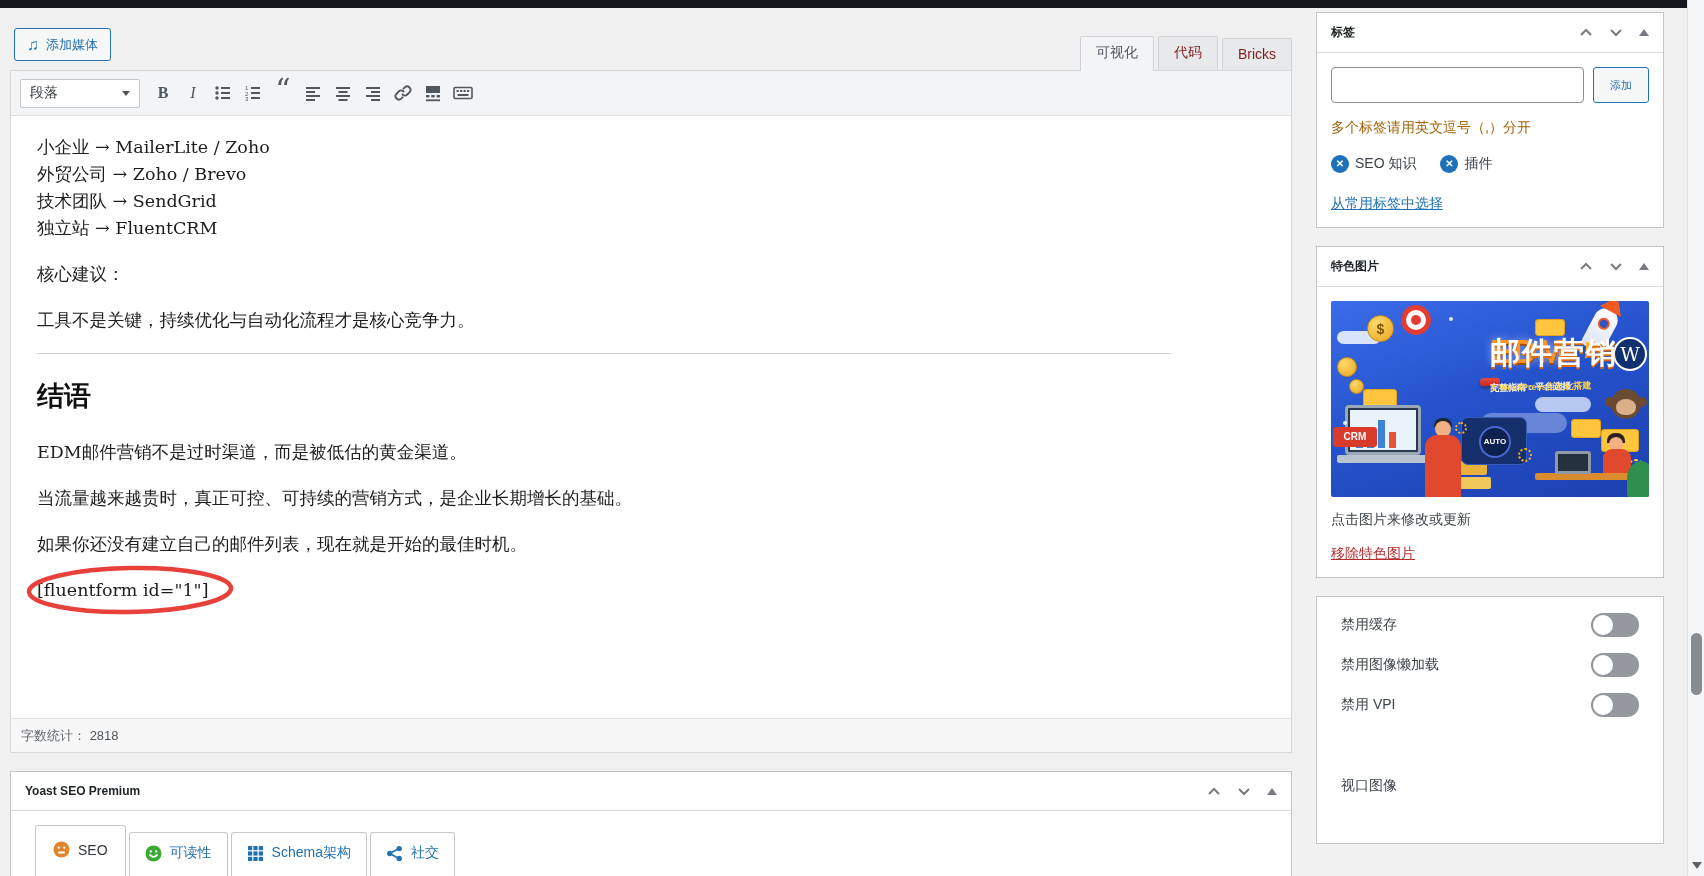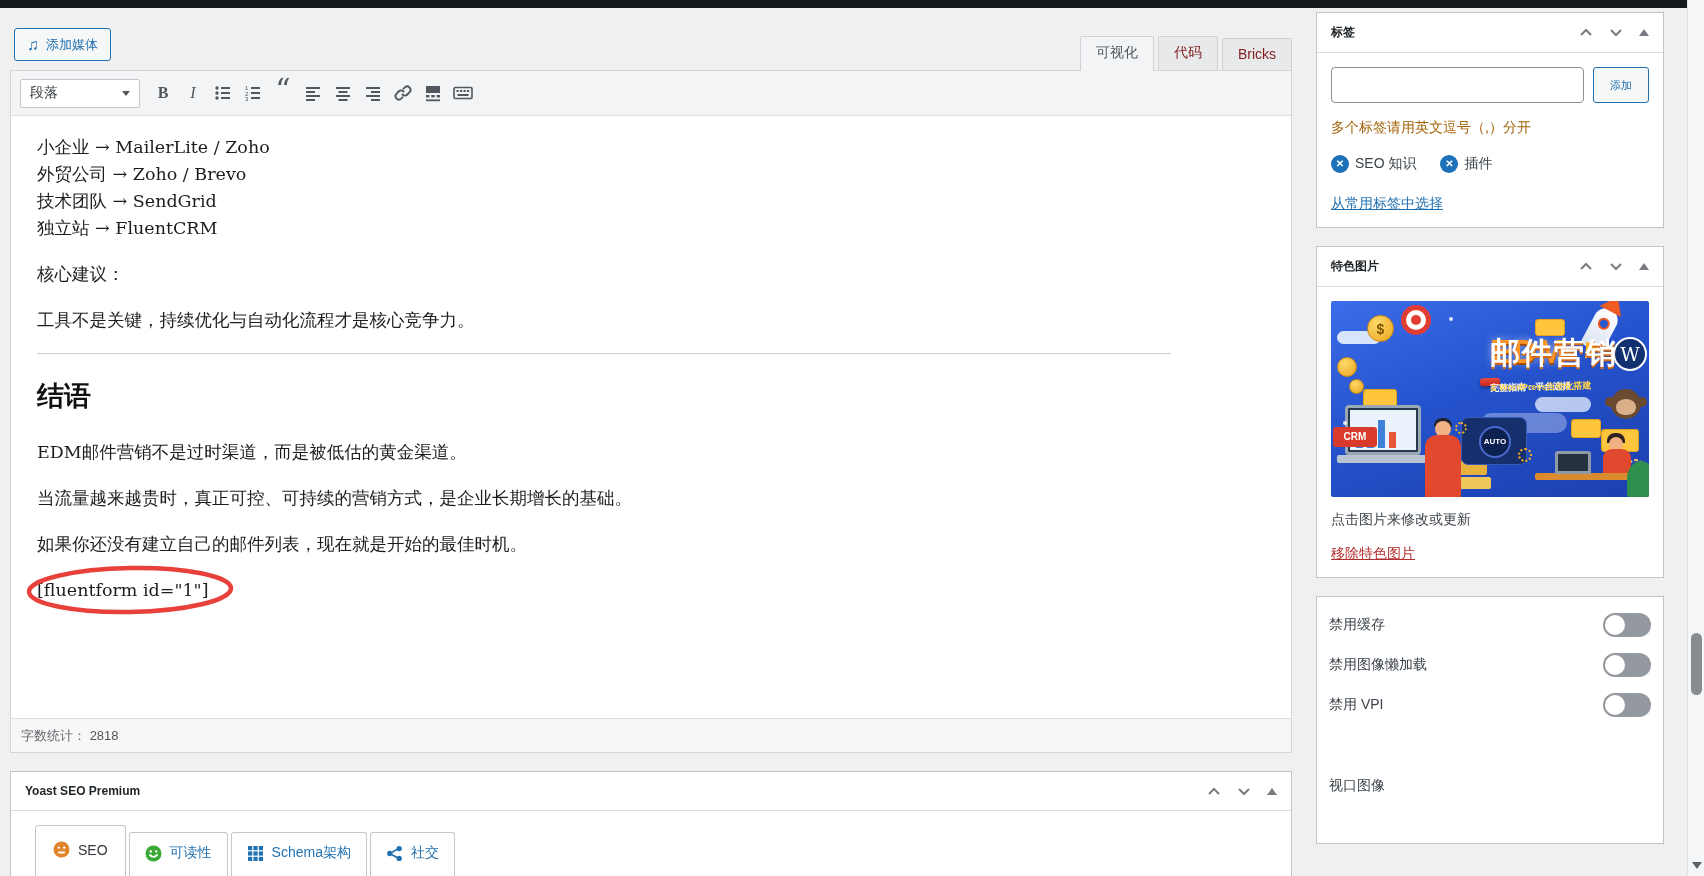--- a/index.html
+++ b/index.html
@@ -123,21 +123,21 @@
   .desk { right:4px; top:172px; width:110px; height:7px; background:#d98b2e; border-radius:2px; }
   .laptop2 { right:58px; top:150px; width:36px; height:23px; background:#8f9aa6; border-radius:3px 3px 0 0; }
   .laptop2::after { content:""; position:absolute; left:3px; top:3px; right:3px; bottom:3px; background:#25313f; }
   .person2-head { right:26px; top:136px; width:14px; height:14px; border-radius:50%; background:#f1b183; }
   .person2-hair { right:24px; top:132px; width:18px; height:10px; border-radius:8px 8px 0 0; background:#2c2320; }
   .person2-body { right:18px; top:148px; width:28px; height:24px; border-radius:9px 9px 0 0; background:#e0492e; }
   .plant { right:-6px; top:160px; width:28px; height:36px; background:#2f8f4e; border-radius:50% 50% 10% 10%; }
   .spark { width:4px; height:4px; border-radius:50%; background:rgba(255,255,255,.85); }
 
   
-  .ls-row { display:flex; align-items:center; justify-content:space-between; padding:8px 12px; }
+  .ls-row { display:flex; align-items:center; justify-content:space-between; padding:8px 24px; }
   .ls-label { font-size:14px; color:#3c434a; }
   .toggle { width:48px; height:24px; border-radius:12px; background:#93999e; position:relative; cursor:pointer; flex:0 0 auto; }
   .toggle .knob { position:absolute; left:2px; top:2px; width:20px; height:20px; border-radius:50%; background:#fff; }
   .ls-row.partial { margin-top:44px; }
 
   
   .scrollbar { position:absolute; right:0; top:0; width:17px; height:876px; background:#f5f6f7; border-left:1px solid #e2e3e5; }
   .scroll-thumb { position:absolute; left:3px; top:633px; width:11px; height:62px; border-radius:6px; background:#878c91; cursor:pointer; }
   .scroll-down { position:absolute; left:4px; top:862px; width:0; height:0; cursor:pointer;
       border-left:5px solid transparent; border-right:5px solid transparent; border-top:7px solid #5c6166; }

